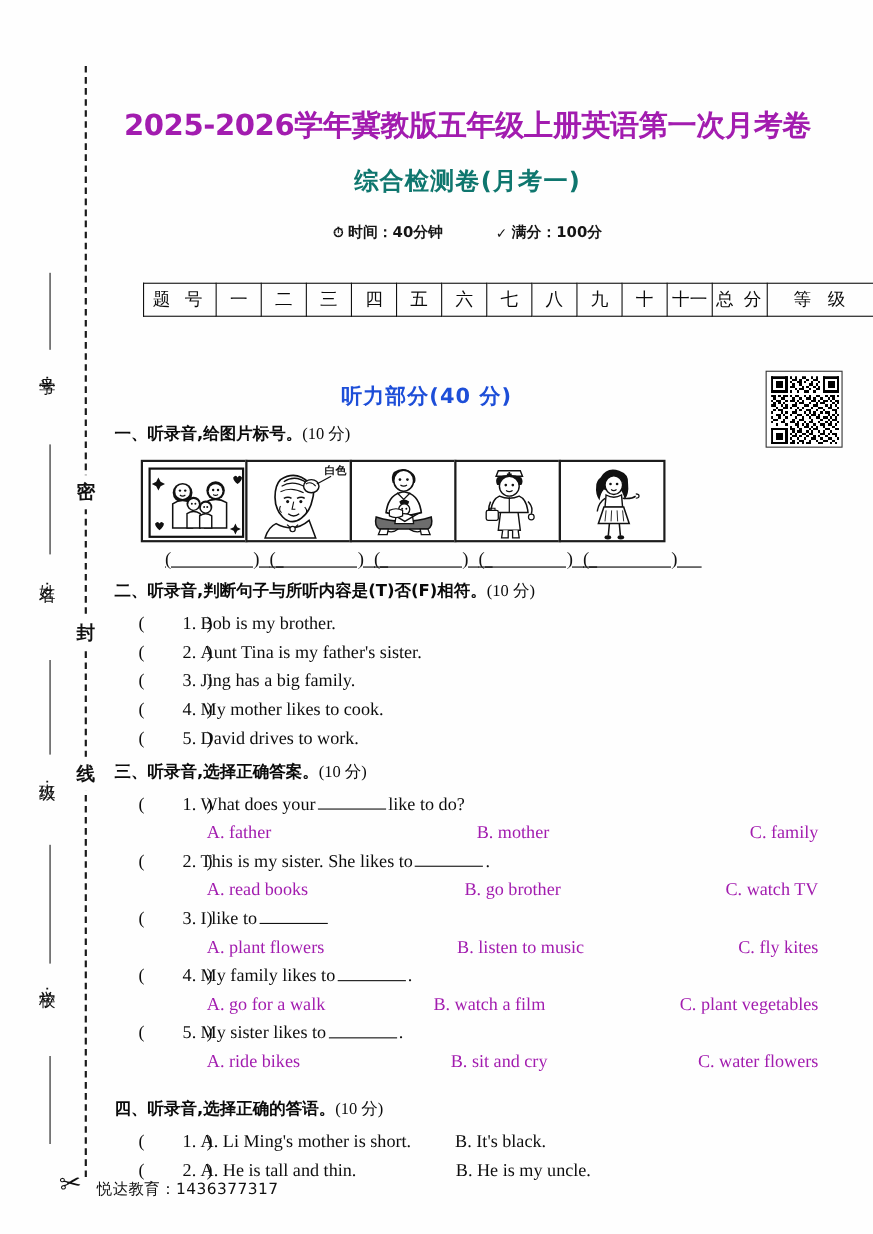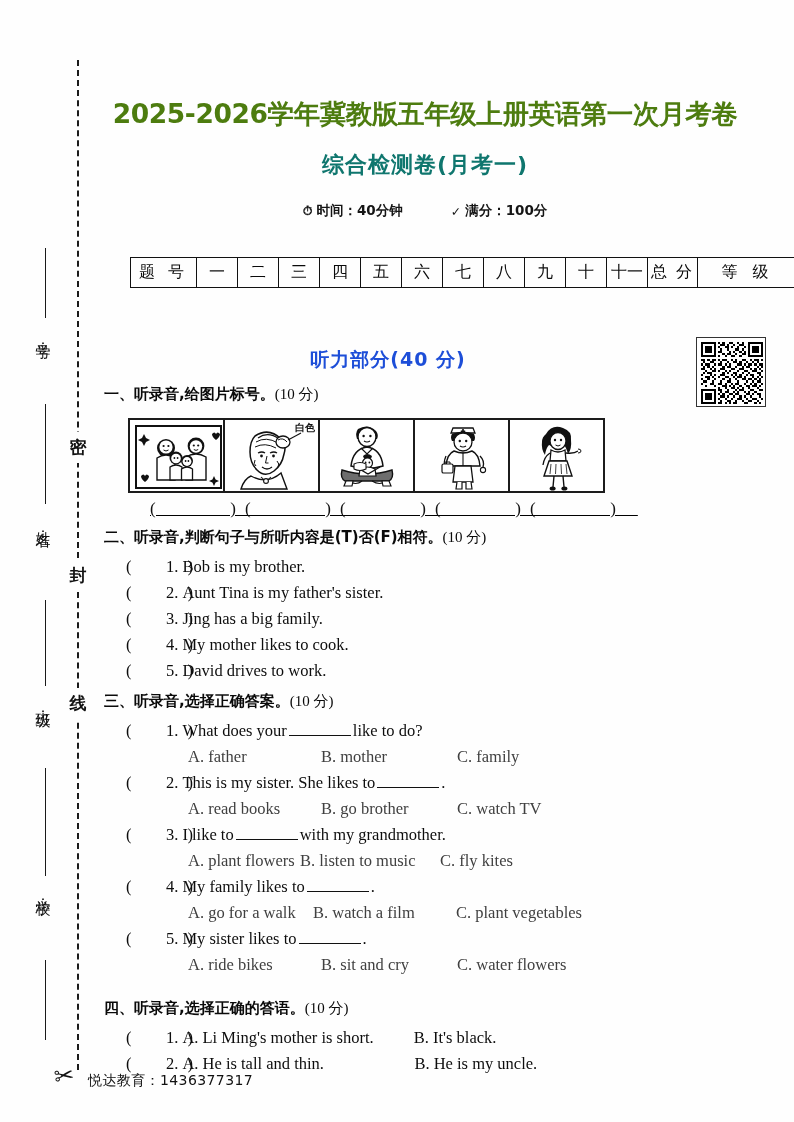--- a/index.html
+++ b/index.html
@@ -91,21 +91,21 @@
 
   
   .title-main {
     position: absolute;
     left: 80px; top: 96px;
     width: 690px;
     text-align: center;
     font-family: "DejaVu Sans", sans-serif;
     font-weight: bold;
     font-size: 26.5px;
-    color: #4d7c0f;
+    color: #a21caf;
     letter-spacing: -0.4px;
     white-space: nowrap;
   }
   .title-sub {
     position: absolute;
     left: 80px; top: 150px;
     width: 690px;
     text-align: center;
     font-family: "DejaVu Sans", sans-serif;
     font-weight: bold;
@@ -236,24 +236,25 @@
     width: 62px;
     border-bottom: 1.3px solid #111;
     margin: 0 2px;
     vertical-align: baseline;
     height: 13px;
   }
   .opt-row {
     display: flex;
     font-family: "Liberation Serif", "DejaVu Serif", serif;
     font-size: 16.5px;
-    color: #404040;
+    color: #a21caf;
     line-height: 26px;
     padding-left: 84px;
     white-space: nowrap;
+    justify-content: space-between;
   }
   .opt-a { flex: 0 0 133px; }
   .opt-b { flex: 0 0 136px; }
   .opt-c { flex: 0 0 auto; }
 </style>
 </head>
 <body>
 
 <div class="page">
 
@@ -749,21 +750,20 @@
       <span class="opt-a">A. read books</span>
       <span class="opt-b">B. go brother</span>
       <span class="opt-c">C. watch TV</span>
     </div>
 
     <div class="qrow">
       <span class="brk">(&nbsp;)</span>
       <span class="qnum">3.</span>
       <span style="padding-left:4px">I like to</span>
       <span class="blank-line"></span>
-      <span>with my grandmother.</span>
     </div>
     <div class="opt-row">
       <span style="flex:0 0 112px">A. plant flowers</span>
       <span style="flex:0 0 140px">B. listen to music</span>
       <span class="opt-c">C. fly kites</span>
     </div>
 
     <div class="qrow">
       <span class="brk">(&nbsp;)</span>
       <span class="qnum">4.</span>

